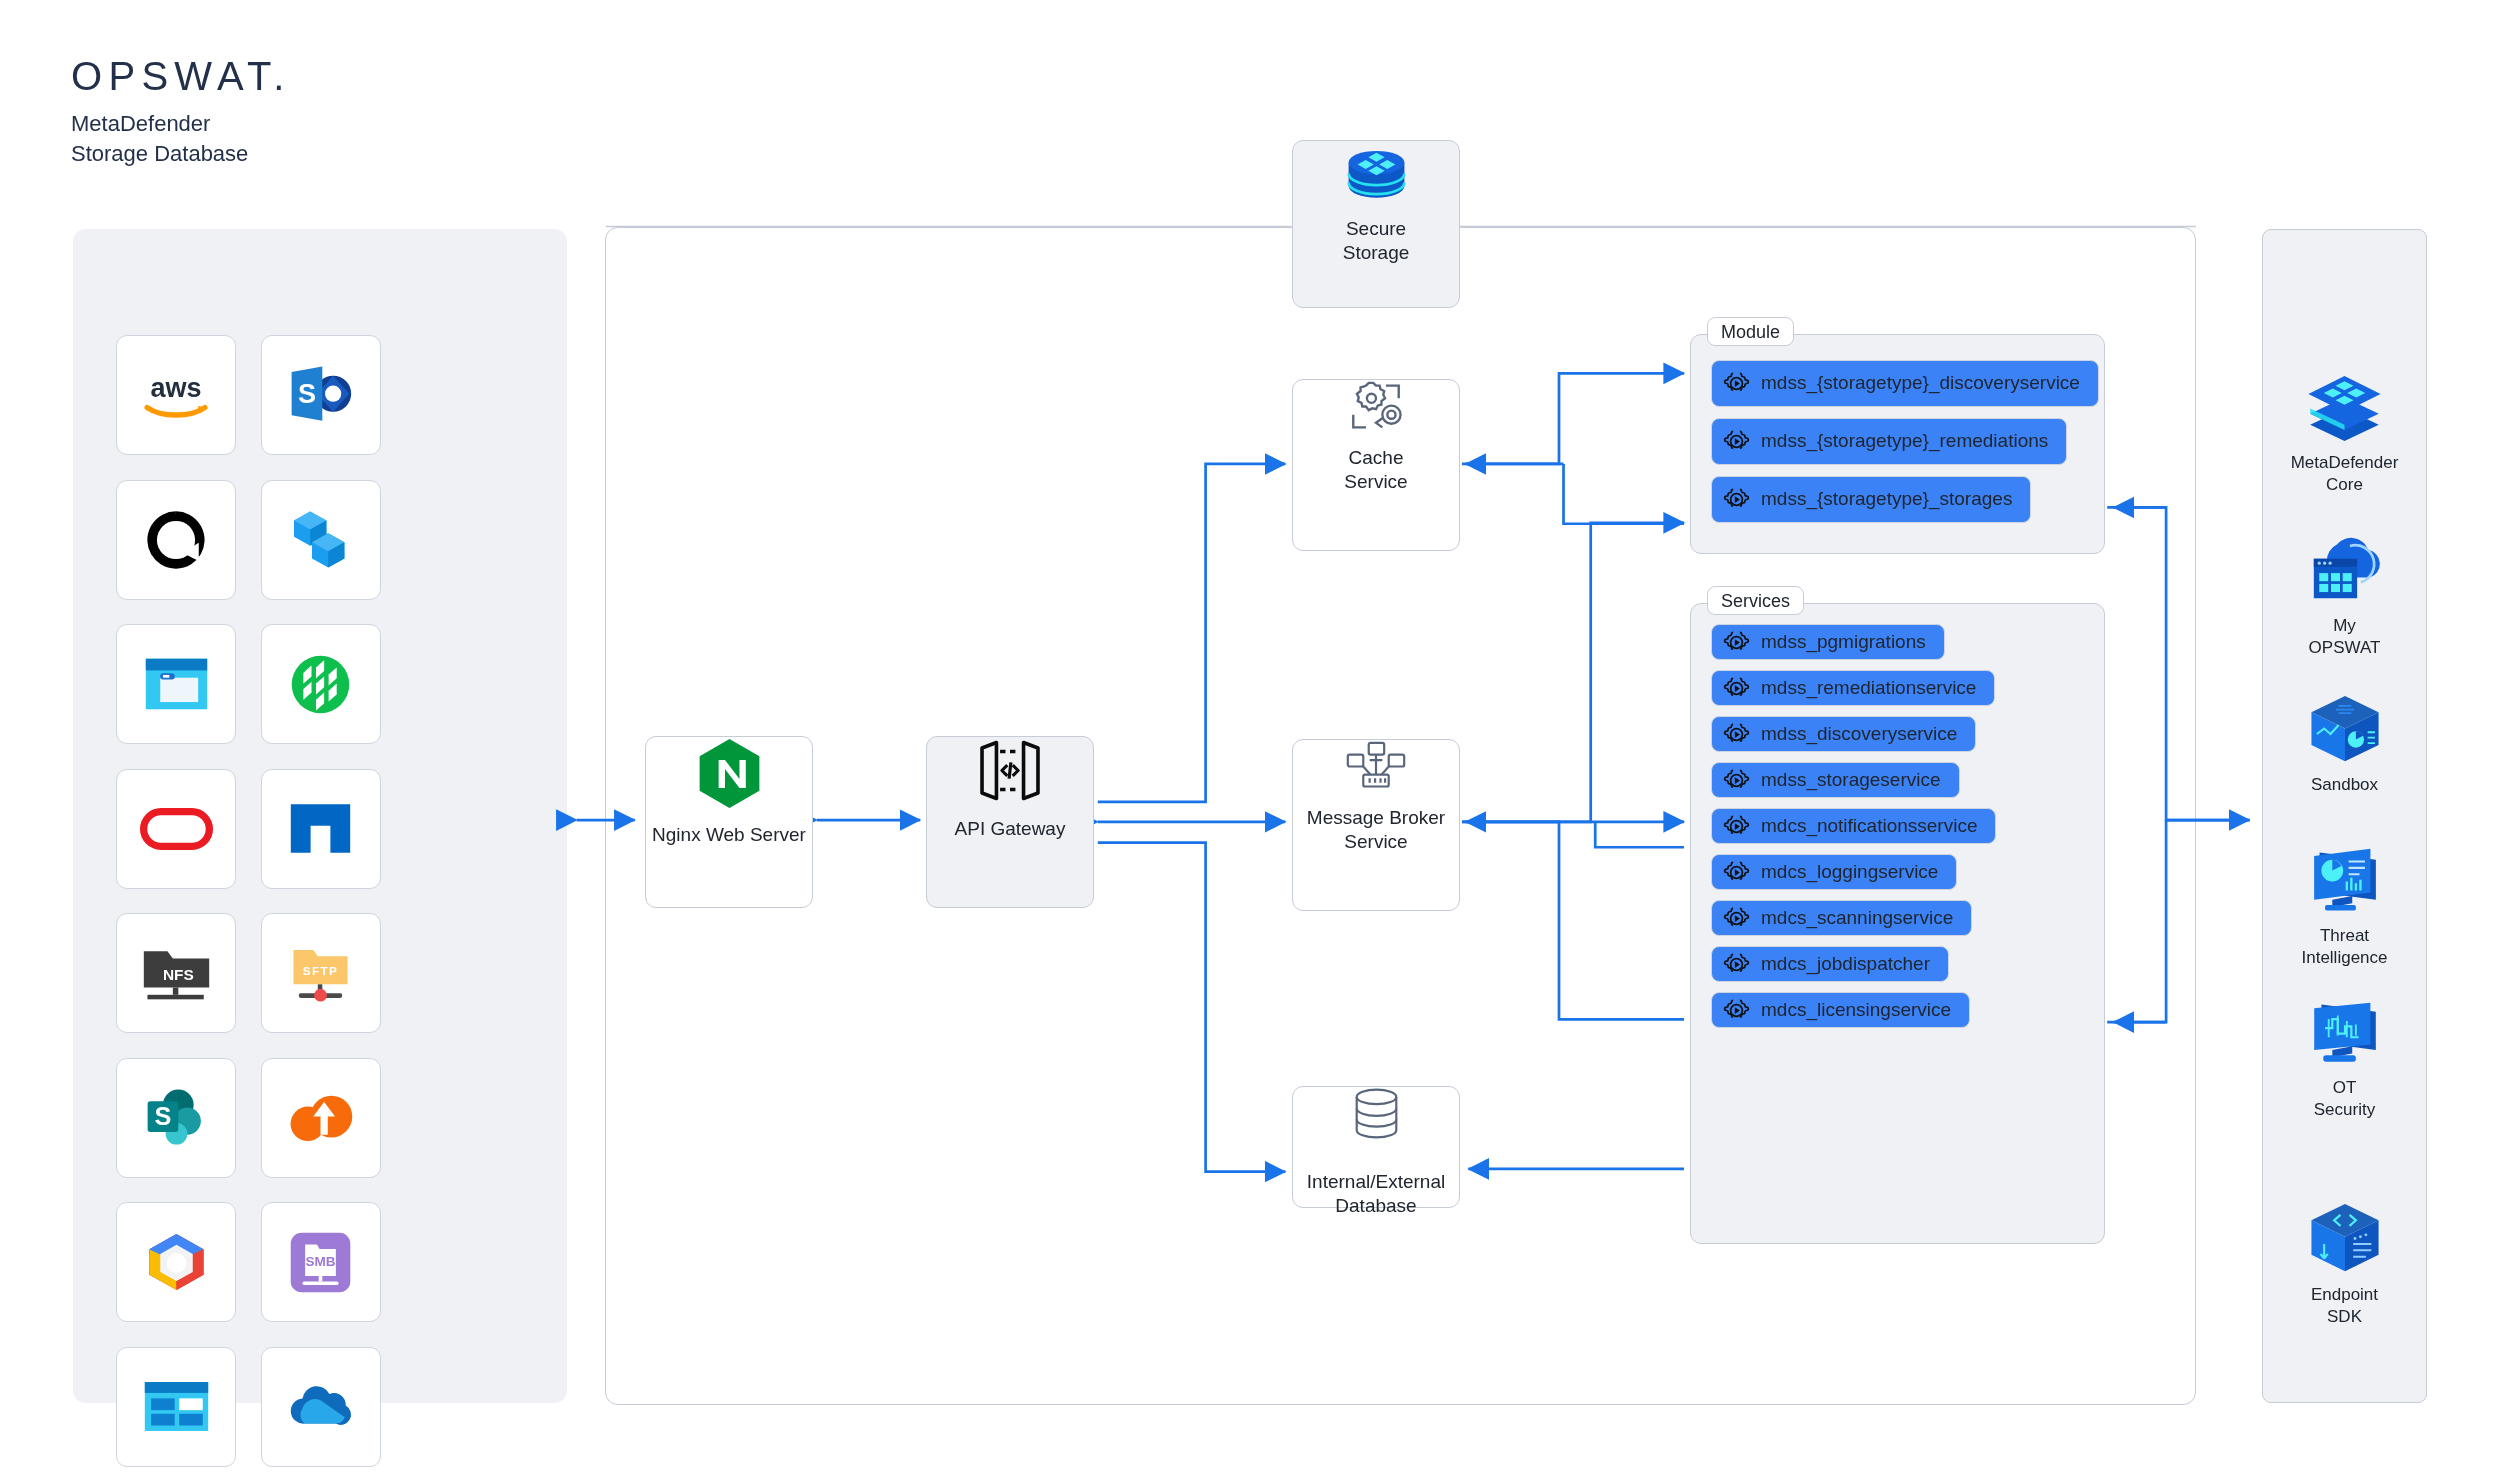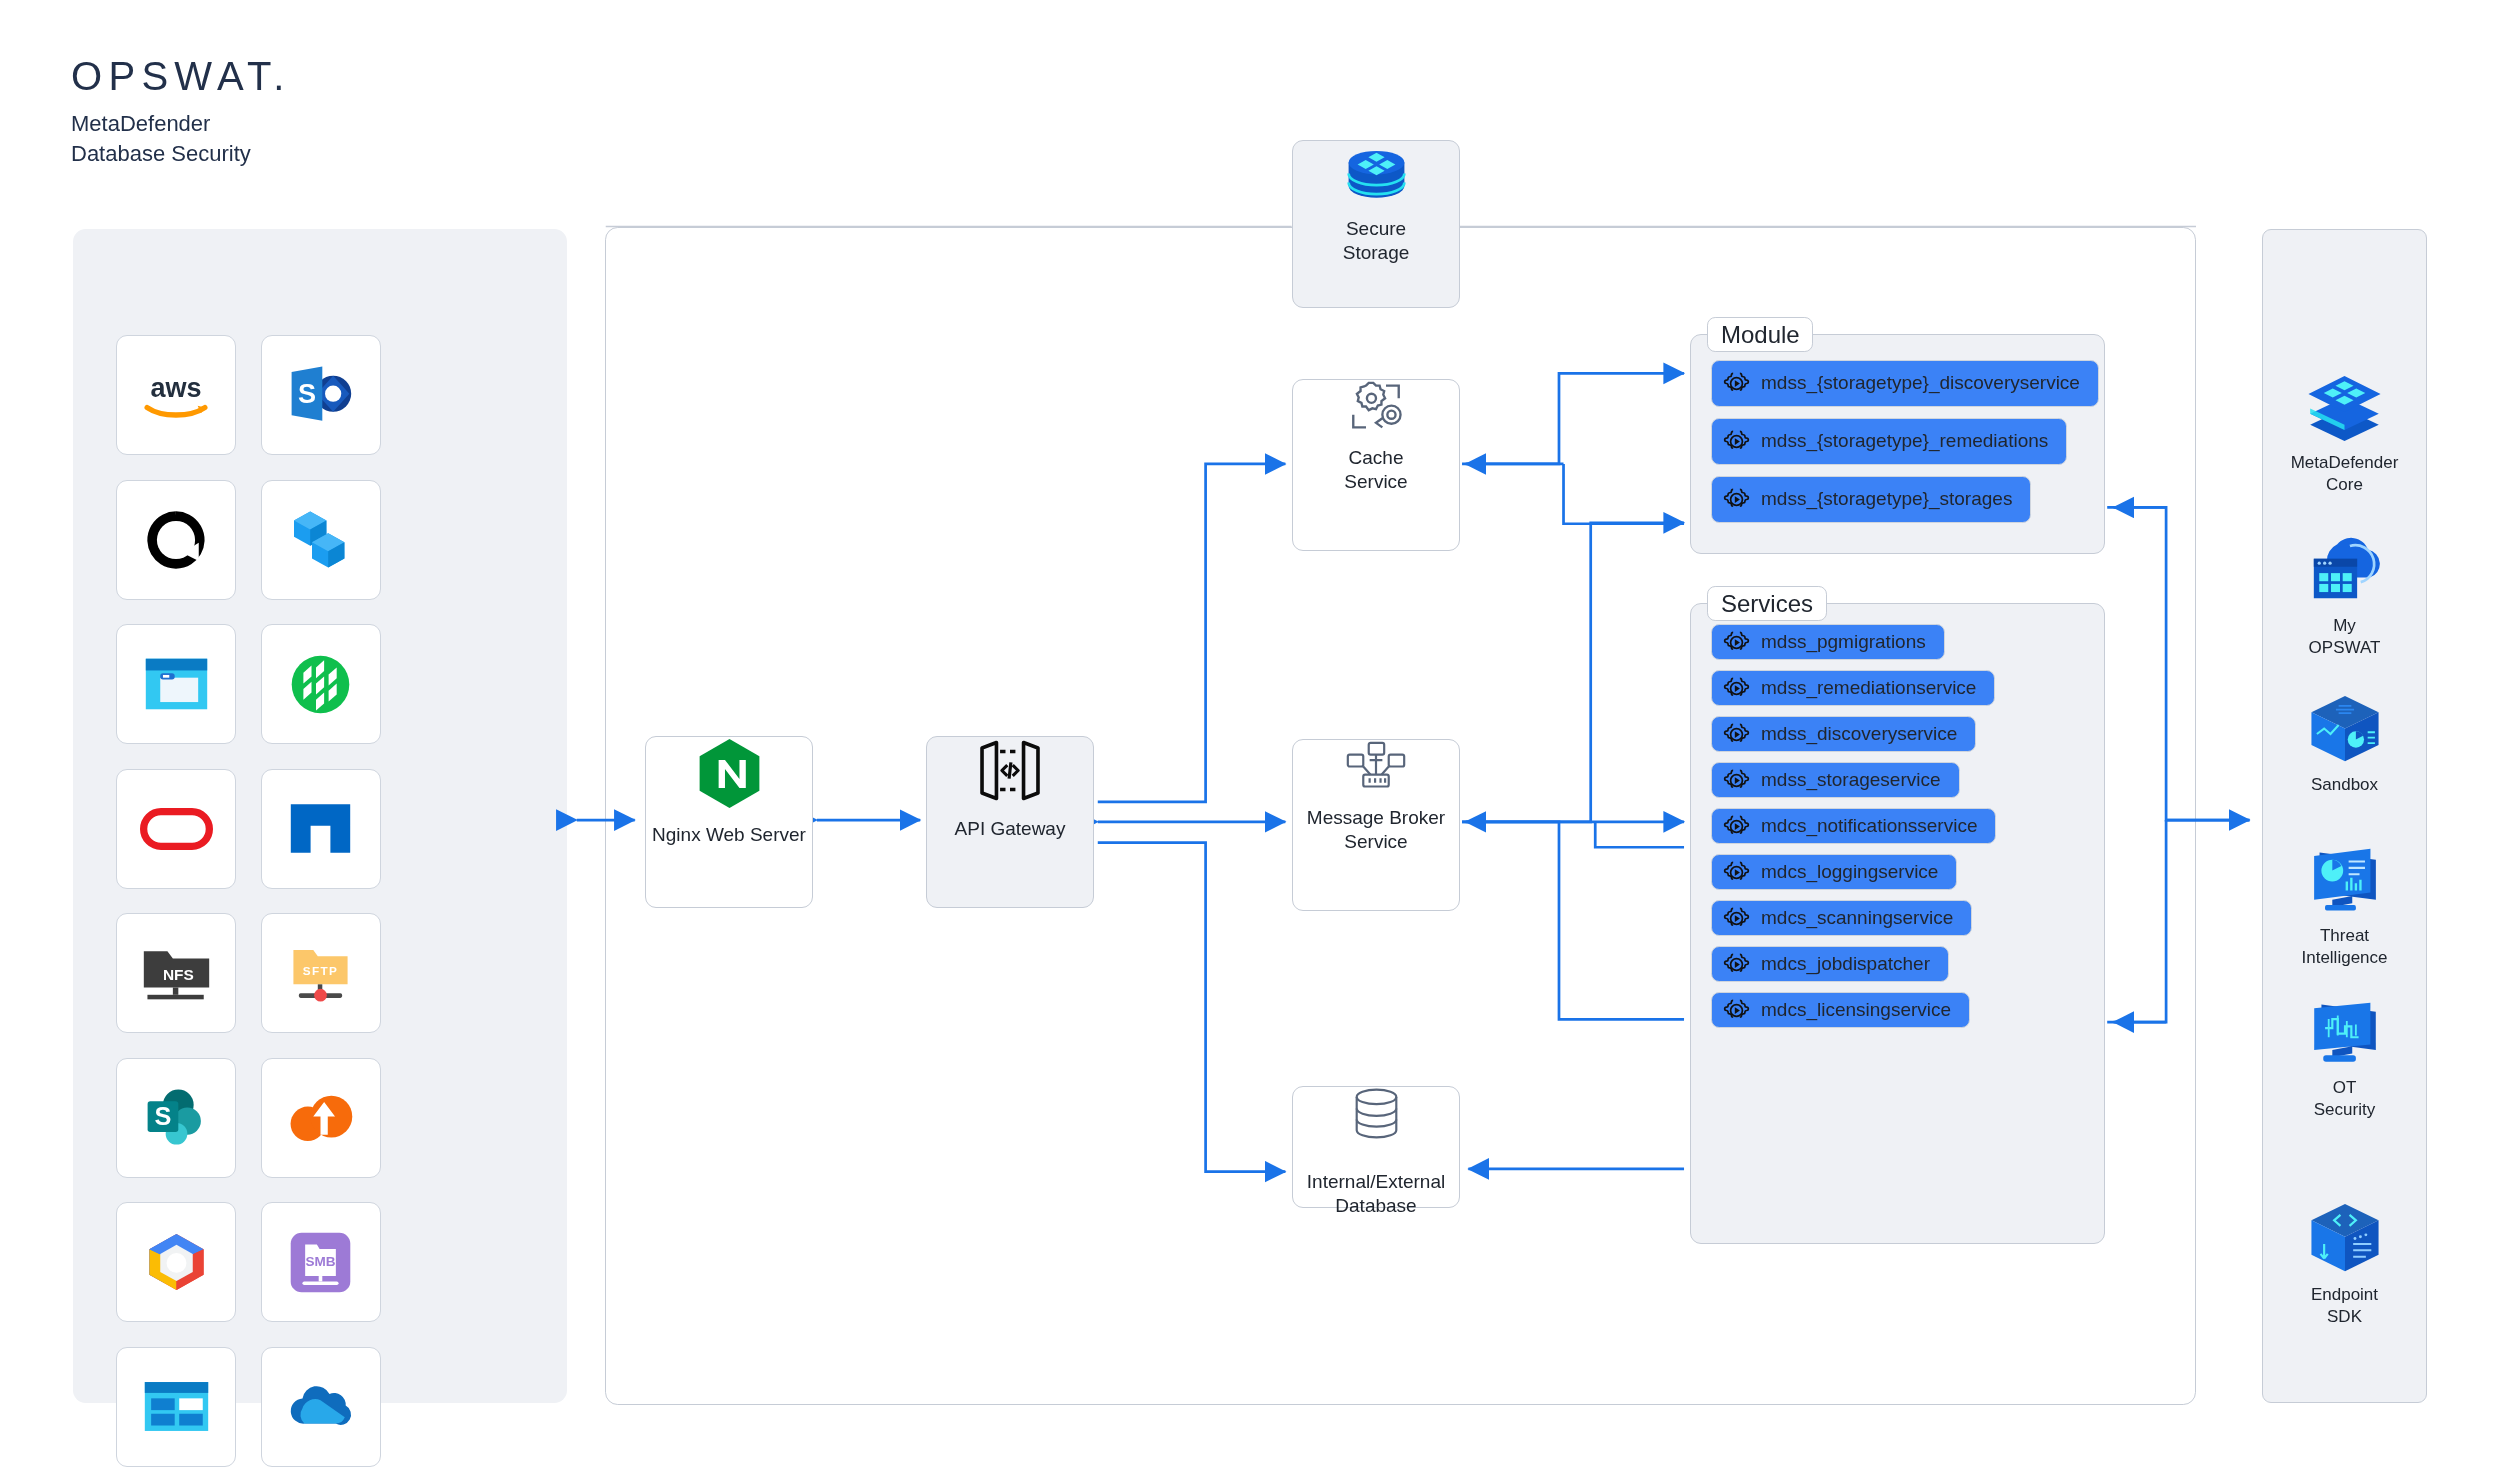--- a/index.html
+++ b/index.html
@@ -68,21 +68,21 @@
   #node-apigw          { left:926px; top:736px;  width:168px; height:172px; }
 
   
   .group {
     position:absolute;
     background:#eff1f5; border:1.4px solid #c6ccd6; border-radius:11px;
   }
   .group-title {
     position:absolute; top:-18px; left:16.3px;
     background:#ffffff; border:1.4px solid #c6ccd6; border-radius:8.2px;
-    padding:4.5px 12.7px; font-size:24px; color:#20262f; line-height:1;
+    padding:4.5px 12.7px; font-size:18px; color:#20262f; line-height:1;
   }
   #group-module   { left:1690px; top:334px;  width:415px; height:220px; padding:24.5px 20px 18px 20px; }
   #group-services { left:1690px; top:603px;  width:415px; height:641px; padding:20px 20px 18px 20px; }
 
   .svc {
     display:inline-flex; align-items:center;
     background:#3b82f6; border:1.4px solid #cfd5de; border-radius:8.2px;
     height:47px; padding:0 18px 0 11px;
     margin-bottom:11.8px;
     font-size:19px; color:#20262f; white-space:nowrap;
@@ -107,21 +107,21 @@
   
   #wires { position:absolute; left:0; top:0; width:2500px; height:1477px; pointer-events:none; }
 </style>
 </head>
 <body>
 
 <div id="brand">
   <div class="wordmark">OPSWAT.</div>
   <div class="sub">
     <div>MetaDefender</div>
-    <div>Database Security</div>
+    <div>Storage Database</div>
   </div>
 </div>
 
 <div class="panel-left"></div>
 <div class="panel-center"></div>
 <div class="panel-right"></div>
 
 <svg id="wires" viewBox="0 0 2758 1630">
   <defs>
     <marker id="ar" markerWidth="9" markerHeight="9" refX="7.6" refY="4" orient="auto">

